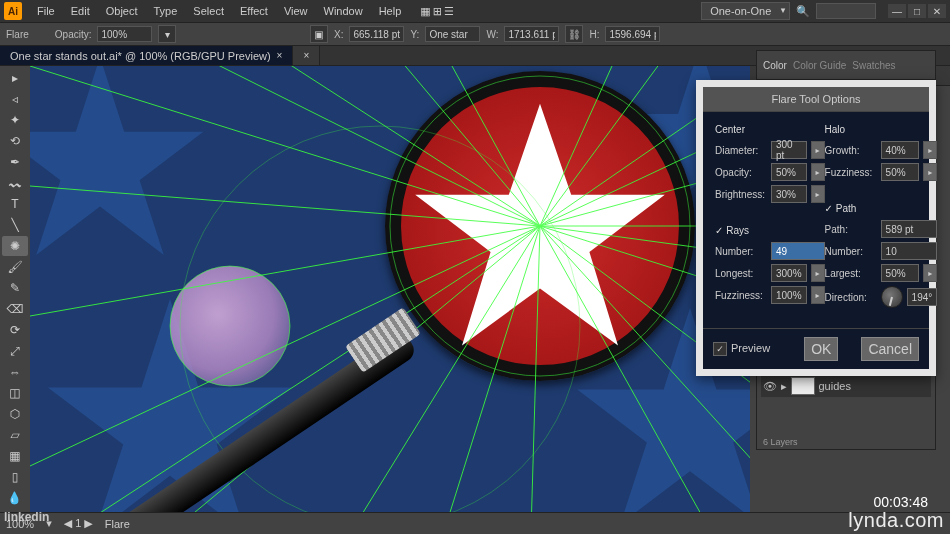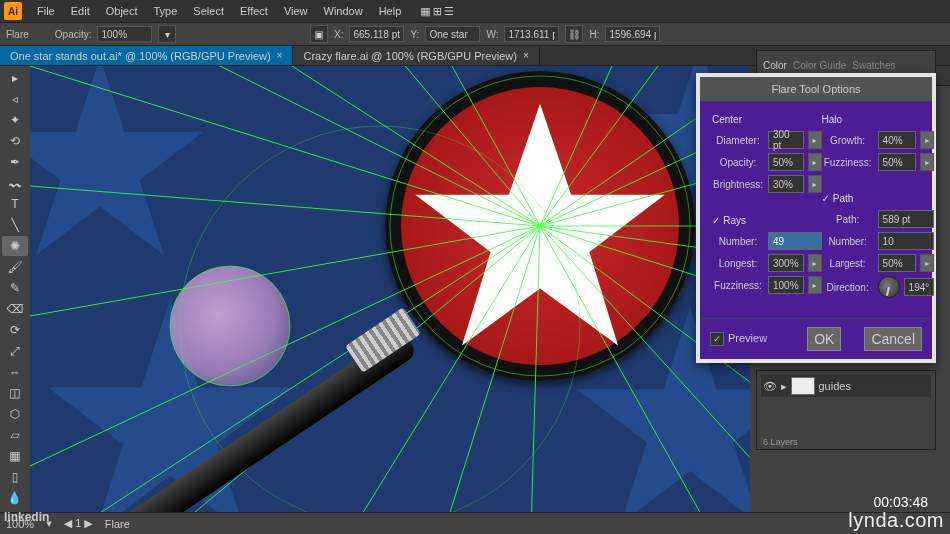--- a/index.html
+++ b/index.html
@@ -11,43 +11,43 @@
 .workspace-sel{background:#424242;border:1px solid #555;padding:2px 18px 2px 8px;position:relative}
 .workspace-sel::after{content:"▾";position:absolute;right:4px;top:2px;font-size:9px}
 .search-bar{width:60px;height:16px;background:#424242;border:1px solid #555}
 .win-btns{display:flex;gap:2px;margin-left:6px}
 .win-btn{width:18px;height:14px;background:#424242;display:flex;align-items:center;justify-content:center;font-size:10px;cursor:default}
 .optbar{height:24px;background:#424242;border-top:1px solid #222;border-bottom:1px solid #222;display:flex;align-items:center;padding:0 6px;gap:6px}
 .optbar .lbl{font-size:10px;color:#bbb}
 .optbar input{background:#333;border:1px solid #555;color:#ccc;width:55px;height:16px;font-size:10px;padding:0 3px}
 .optbar .ico{width:18px;height:18px;background:#333;border:1px solid #555;display:flex;align-items:center;justify-content:center;font-size:10px}
 .tabbar{height:20px;background:#333;border-bottom:1px solid #222;display:flex}
-.tab{padding:3px 10px;background:#0369a1;border-right:1px solid #222;font-size:10px;display:flex;align-items:center;gap:6px}
+.tab{padding:3px 10px;background:#0f172a;border-right:1px solid #222;font-size:10px;display:flex;align-items:center;gap:6px}
 .tab.inactive{background:#383838;color:#999}
 .tab .close{font-size:10px;cursor:default}
 .workarea{position:absolute;top:66px;left:0;right:0;bottom:22px;display:flex}
 .toolbar{width:30px;background:#424242;display:flex;flex-direction:column;padding:2px 0;gap:1px}
 .tool{width:26px;height:20px;margin:0 auto;display:flex;align-items:center;justify-content:center;font-size:12px;cursor:default;border-radius:2px}
 .tool.active{background:#666}
 .canvas{flex:1;background:#1e3a6e;position:relative;overflow:hidden}
 .rpanels{width:200px;background:#424242;display:flex;flex-direction:column}
 .rpanels .ptab{background:#383838;padding:4px 8px;font-size:10px;border-bottom:1px solid #222}
 .status{position:absolute;bottom:0;left:0;right:0;height:22px;background:#424242;border-top:1px solid #222;display:flex;align-items:center;padding:0 6px;gap:12px;font-size:10px;color:#aaa}
 .status .seg{display:flex;align-items:center;gap:4px}
 
-.dialog{position:absolute;top:73px;right:14px;width:240px;background:#4c1d95;border:4px solid #e5e5e5;box-shadow:0 4px 12px rgba(0,0,0,.5);z-index:50}
+.dialog{position:absolute;top:80px;right:14px;width:240px;background:#0f172a;border:7px solid #e5e5e5;box-shadow:0 4px 12px rgba(0,0,0,.5);z-index:50}
 .dialog-title{text-align:center;padding:6px;font-size:11px;background:#535353;border-bottom:1px solid #444}
 .dialog-body{padding:8px 12px;display:flex;}
 .dcol{flex:1;display:flex;flex-direction:column;gap:6px}
 .dgroup{border:none;padding:4px 0 8px}
 .dgroup .gh{font-size:10px;color:#ddd;margin-bottom:6px}
 .dgroup .gh::before{content:"✓ ";color:#ddd}
 .dgroup.nocheck .gh::before{content:""}
 .drow{display:flex;align-items:center;gap:4px;margin-bottom:4px}
-.drow label{width:52px;text-align:center;font-size:10px;color:#ccc}
+.drow label{width:52px;text-align:left;font-size:10px;color:#ccc}
 .drow .fld{flex:1;background:#333;border:1px solid #666;height:18px;display:flex;align-items:center;padding:0 4px;font-size:10px;color:#ccc}
 .drow .fld.sel{background:#3b6ea5;color:#fff}
 .drow .arrow{width:14px;height:18px;background:#666;border:1px solid #555;display:flex;align-items:center;justify-content:center;font-size:8px;cursor:default}
 .dial{width:22px;height:22px;border-radius:50%;background:radial-gradient(circle at 40% 40%,#777,#333);border:1px solid #222;position:relative}
 .dial::after{content:"";position:absolute;width:2px;height:9px;background:#ccc;left:50%;top:1px;transform-origin:bottom center;transform:translateX(-50%) rotate(194deg)}
 .dialog-foot{padding:8px 10px;display:flex;align-items:center;gap:8px;border-top:1px solid #444}
 .dialog-foot .chk{display:flex;align-items:flex-start;gap:4px;font-size:10px}
 .dialog-foot .chk::before{content:"✓";width:12px;height:12px;background:#333;border:1px solid #666;display:flex;align-items:center;justify-content:center;font-size:9px}
 .dialog-foot .btn{margin-left:auto;background:#666;border:1px solid #888;padding:3px 6px;font-size:14px;cursor:default}
 .dialog-foot .btn+.btn{margin-left:15px}
@@ -72,20 +72,30 @@
   <div class="menu-item">Object</div>
   <div class="menu-item">Type</div>
   <div class="menu-item">Select</div>
   <div class="menu-item">Effect</div>
   <div class="menu-item">View</div>
   <div class="menu-item">Window</div>
   <div class="menu-item">Help</div>
   <div class="ico" style="margin-left:10px">▦</div>
   <div class="ico">⊞</div>
   <div class="ico">☰</div>
+  <div class="menubar-right">
+    <div class="workspace-sel">One-on-One</div>
+    <div>🔍</div>
+    <div class="search-bar"></div>
+    <div class="win-btns">
+      <div class="win-btn">—</div>
+      <div class="win-btn">□</div>
+      <div class="win-btn">✕</div>
+    </div>
+  </div>
 </div>
 
 <div class="optbar">
   <span class="lbl">Flare</span>
   <span class="lbl" style="margin-left:20px">Opacity:</span>
   <input value="100%" style="">
   <span class="ico">▾</span>
   <div style="flex:.3"></div>
   <span class="ico">▣</span>
   <span class="lbl">X:</span>
@@ -98,21 +108,20 @@
   <span class="lbl">H:</span>
   <input value="1596.694 pt" style="">
 </div>
 
 <div class="tabbar">
   <div class="tab">
     <span>One star stands out.ai* @ 100% (RGB/GPU Preview)</span>
     <span class="close">×</span>
   </div>
   <div class="tab inactive">
-    <span>Crazy flare.ai @ 100% (RGB/GPU Preview)</span>
     <span class="close">×</span>
   </div>
 </div>
 
 <div class="workarea">
 
   <div class="toolbar">
     <div class="tool">▸</div>
     <div class="tool">◃</div>
     <div class="tool">✦</div>

